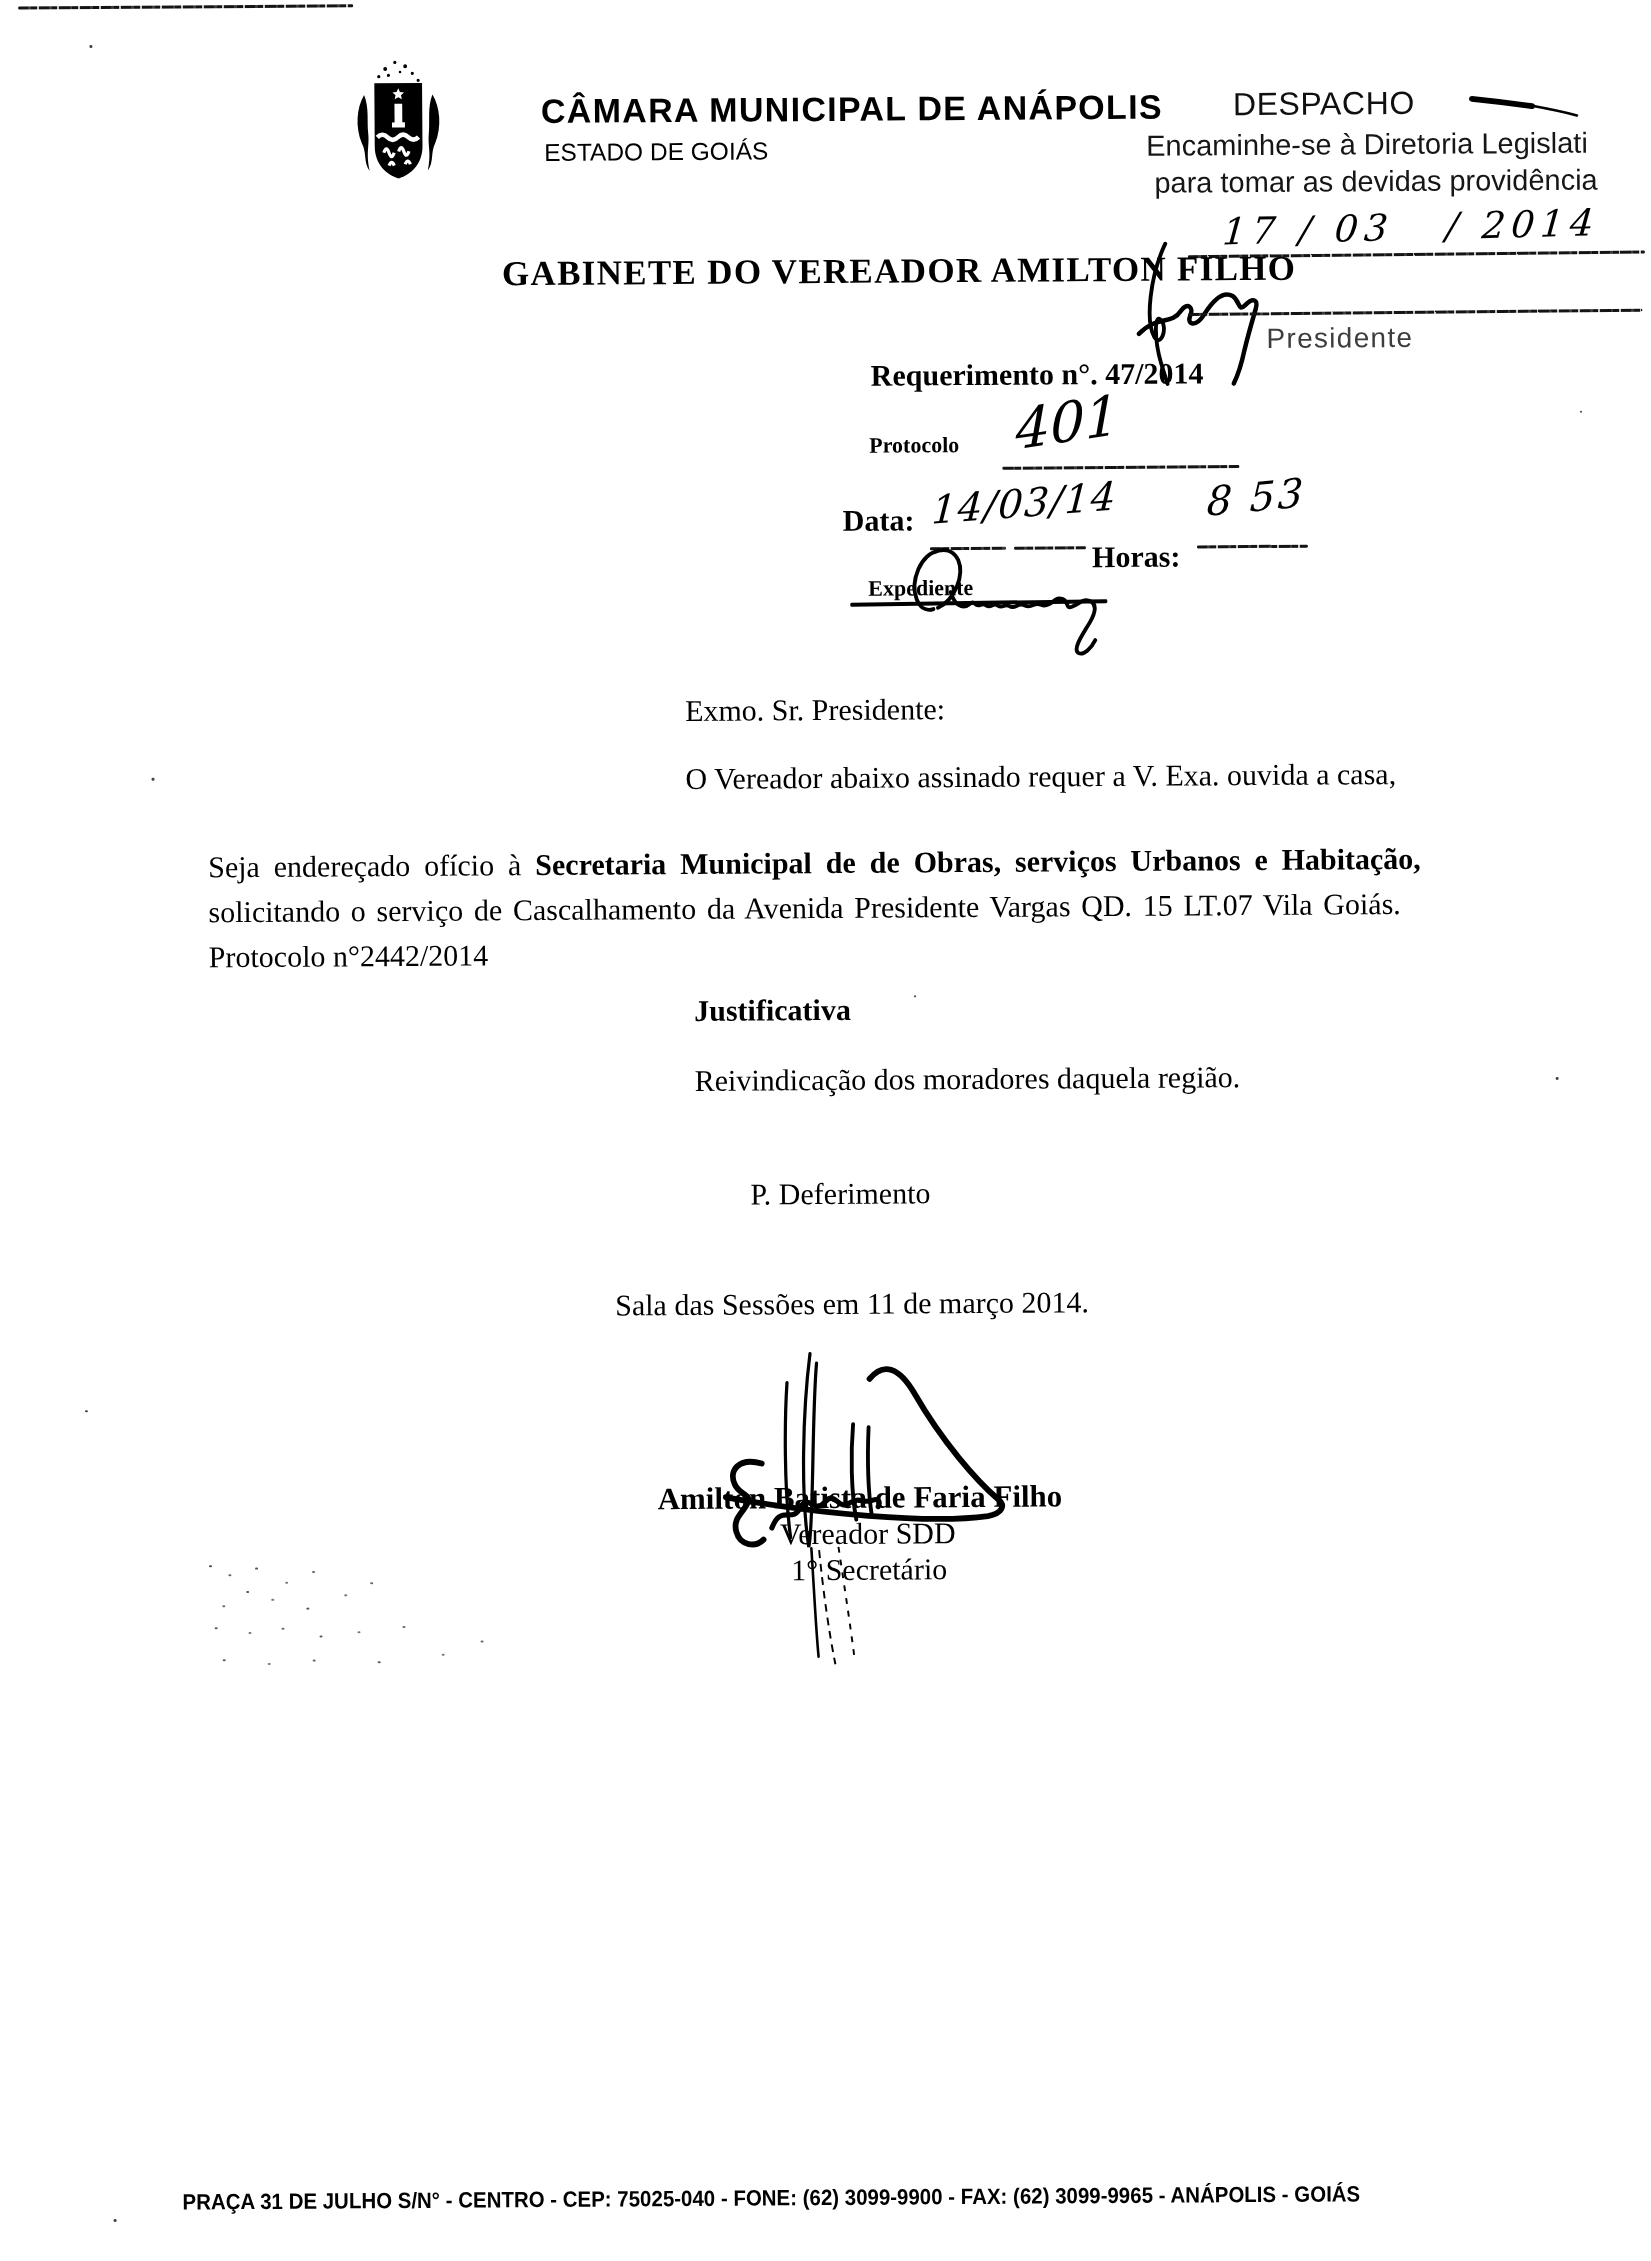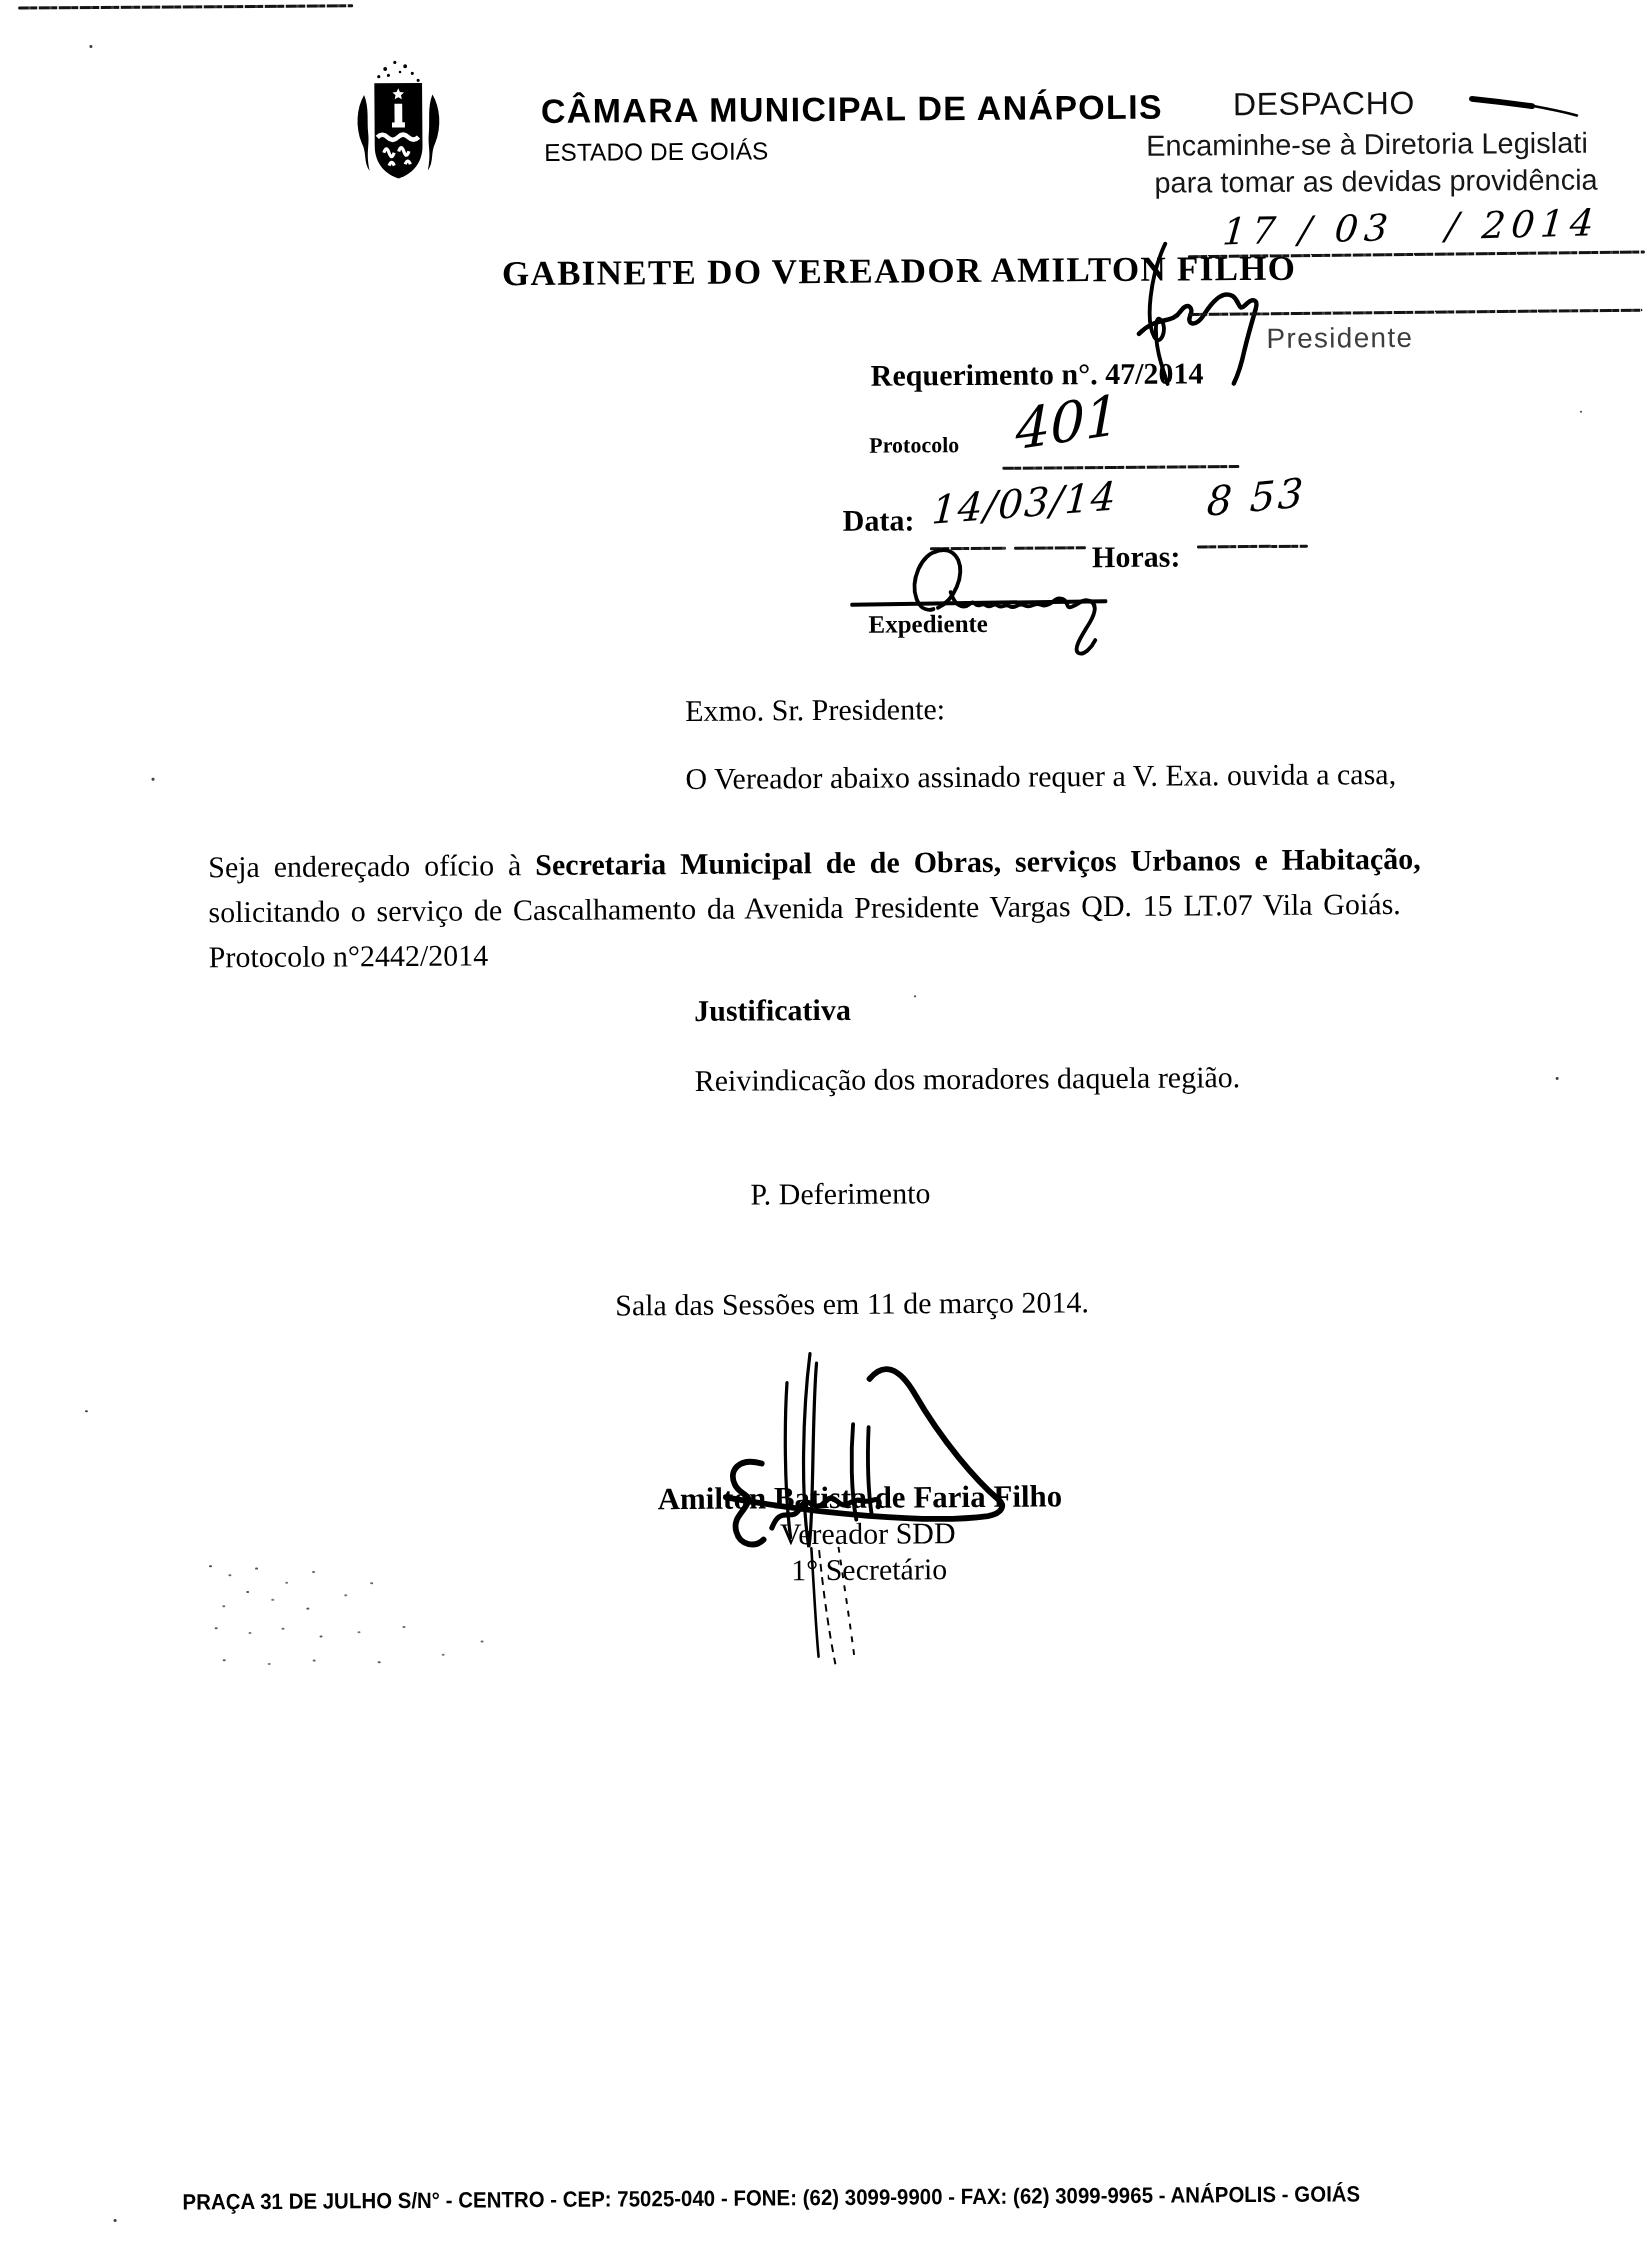--- a/index.html
+++ b/index.html
@@ -90,21 +90,21 @@
   <div class="abs rough" style="left:1018px;top:548px;width:72px;height:2.6px;"></div>
   <div class="abs rough" style="left:1201px;top:548px;width:111px;height:2.6px;"></div>
 
   <div class="abs" style="left:882px;top:539px;">
     <svg width="284" height="132" viewBox="0 0 440 205">
       <path d="M85,110 C60,118 48,80 62,48 C76,16 112,8 124,34 C134,58 118,96 92,108" stroke="#000" stroke-width="6" fill="none" stroke-linecap="round"></path>
       <path d="M112,84 C118,104 130,112 142,102 C150,95 148,108 158,104 C168,100 166,110 176,105 C186,100 184,110 194,106 C204,101 202,112 214,106 C228,99 226,112 240,105 C252,99 252,110 264,104 C274,99 276,92 286,96 C296,100 290,112 300,108 C314,102 318,94 330,100 C340,106 336,118 328,132 C316,152 300,174 310,180 C318,184 330,172 336,160" stroke="#000" stroke-width="6" fill="none" stroke-linecap="round"></path>
     </svg>
   </div>
   <div class="abs solidline" style="left:854px;top:602px;width:257px;height:3.9px;transform:rotate(-0.4deg);"></div>
-  <div class="abs bs" style="left:872px;top:611px;font-size:25px;text-align:center;">Expediente</div>
+  <div class="abs bs" style="left:872px;top:576px;font-size:22px;text-align:center;">Expediente</div>
 
   <div class="abs sr" style="left:688px;top:693px;font-size:30px;">Exmo. Sr. Presidente:</div>
   <div class="abs sr" style="left:688px;top:761px;font-size:30px;">O Vereador abaixo assinado requer a V. Exa. ouvida a casa,</div>
 
   <div class="abs sr" style="left:210px;top:846px;font-size:30px;word-spacing:6.4px;">
     <span>Seja endereçado ofício à </span><span class="bs">Secretaria Municipal de de Obras, serviços Urbanos e Habitação,</span>
   </div>
   <div class="abs sr" style="left:210px;top:891px;font-size:30px;word-spacing:3.2px;">solicitando o serviço de Cascalhamento da Avenida Presidente Vargas QD. 15 LT.07 Vila Goiás.</div>
   <div class="abs sr" style="left:210px;top:936px;font-size:30px;">Protocolo n°2442/2014</div>
 

